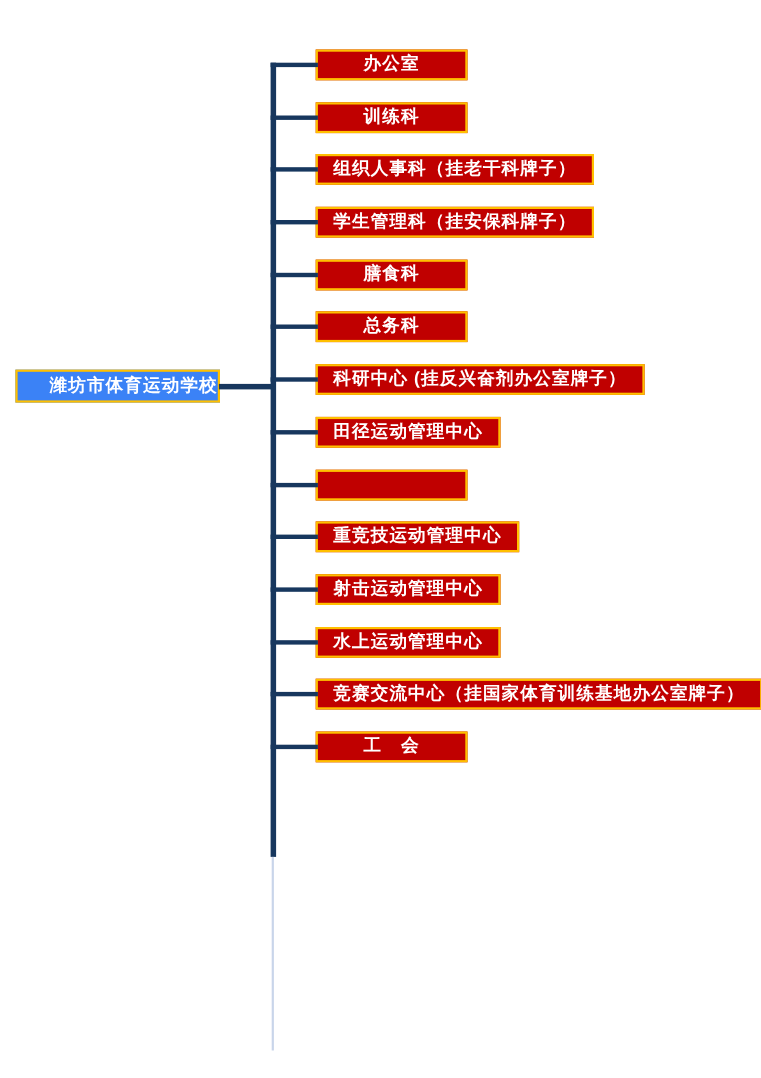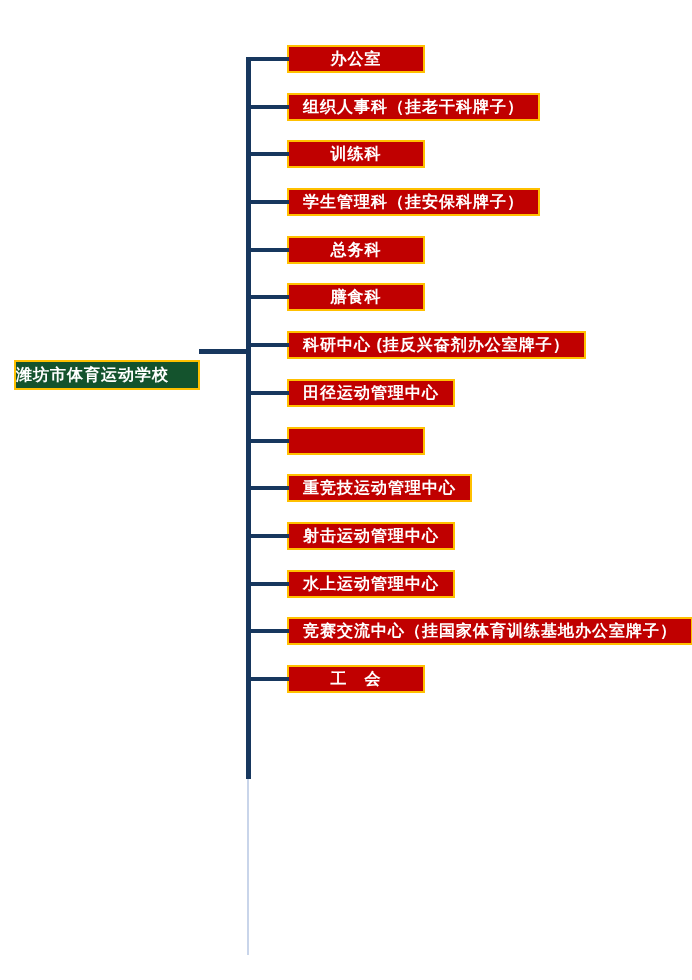--- a/index.html
+++ b/index.html
@@ -17,30 +17,29 @@
   }
 
   
   .root-node {
     position: absolute;
     left: 14px;
     top: 336px;
     width: 186px;
     height: 30px;
     box-sizing: border-box;
-    background: #14532d;
+    background: #3b82f6;
     border: 2px solid #ffc000;
     color: #ffffff;
     font-weight: bold;
     font-size: 16px;
     letter-spacing: 1px;
     line-height: 26px;
-    text-align: left;
+    text-align: right;
     white-space: nowrap;
-    margin-top: 24px;
   }
 
   
   .root-connector {
     position: absolute;
     left: 199px;
     top: 349px;
     width: 49px;
     height: 5px;
     background: #17375e;
@@ -116,42 +115,42 @@
 
   <div class="dept-column">
 
     <div class="dept-node">
       <span class="branch-connector"></span>
       <span class="dept-label">办公室</span>
     </div>
 
     <div class="dept-node">
       <span class="branch-connector"></span>
-      <span class="dept-label">组织人事科（挂老干科牌子）</span>
+      <span class="dept-label">训练科</span>
     </div>
 
     <div class="dept-node">
       <span class="branch-connector"></span>
-      <span class="dept-label">训练科</span>
+      <span class="dept-label">组织人事科（挂老干科牌子）</span>
     </div>
 
     <div class="dept-node">
       <span class="branch-connector"></span>
       <span class="dept-label">学生管理科（挂安保科牌子）</span>
     </div>
 
 
     <div class="dept-node">
       <span class="branch-connector"></span>
-      <span class="dept-label">总务科</span>
+      <span class="dept-label">膳食科</span>
     </div>
 
     <div class="dept-node">
       <span class="branch-connector"></span>
-      <span class="dept-label">膳食科</span>
+      <span class="dept-label">总务科</span>
     </div>
 
     <div class="dept-node">
       <span class="branch-connector"></span>
       <span class="dept-label">科研中心 (挂反兴奋剂办公室牌子）</span>
     </div>
 
     <div class="dept-node">
       <span class="branch-connector"></span>
       <span class="dept-label">田径运动管理中心</span>

